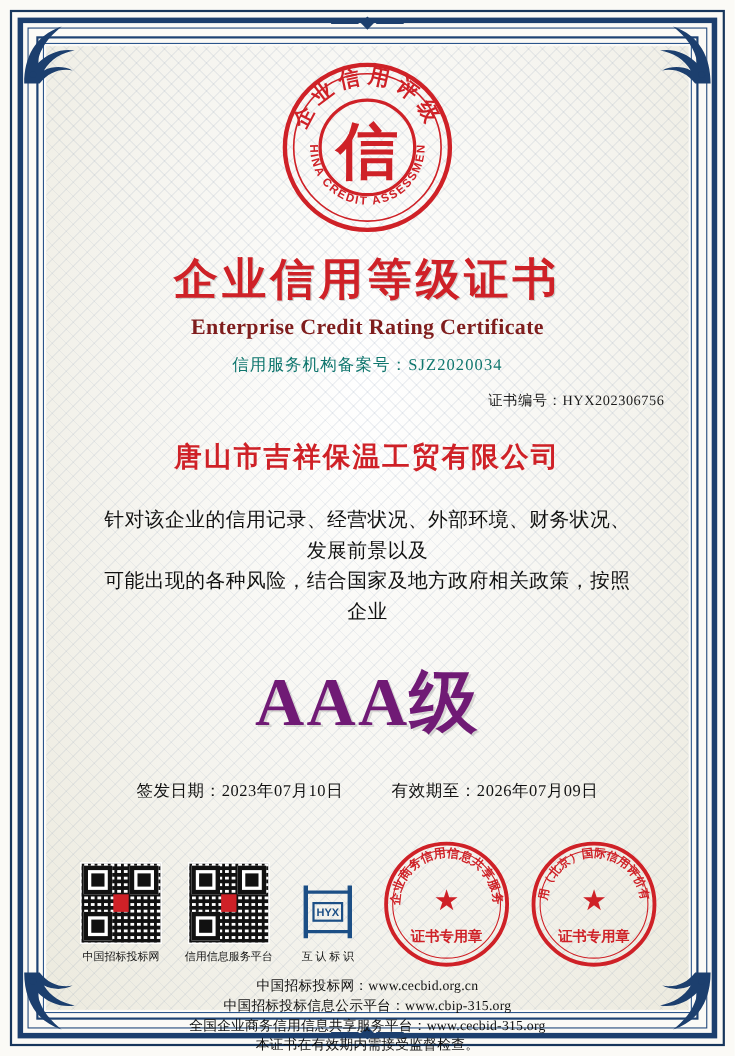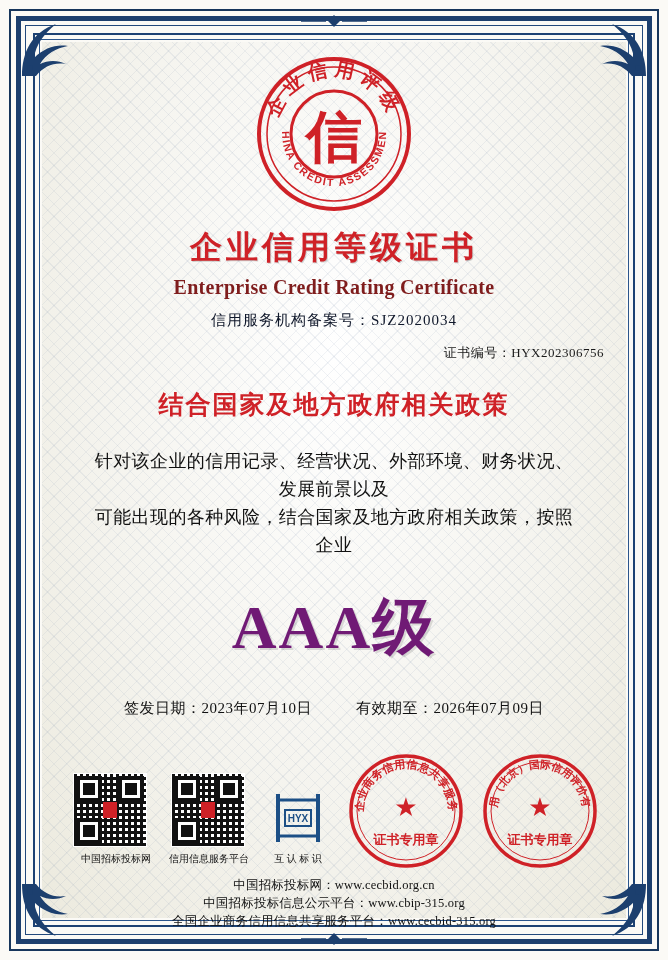--- a/index.html
+++ b/index.html
@@ -91,37 +91,37 @@
   .seal-wrap {
     margin-top: 12px;
     display: flex;
     justify-content: center;
   }
 
   .title-cn {
     margin-top: 12px;
     font-family: Liberation Sans, sans-serif;
     font-weight: bold;
-    font-size: 32px;
+    font-size: 40px;
     letter-spacing: 4px;
     color: #cf2127;
     text-shadow: 1px 1px 0 rgba(0,0,0,0.18);
   }
   .title-en {
     margin-top: 6px;
     font-family: "Liberation Serif", serif;
     font-weight: bold;
     font-size: 20px;
     color: #7f1d1d;
     letter-spacing: 0.3px;
   }
   .filing {
     margin-top: 12px;
     font-size: 15px;
-    color: #0f172a;
+    color: #0f766e;
     letter-spacing: 1px;
   }
   .cert-no {
     margin-top: 14px;
     margin-right: 22px;
     text-align: right;
     font-size: 13px;
     color: #1a1a1a;
     letter-spacing: 0.5px;
   }
@@ -162,21 +162,21 @@
 
   
   .bottom-row {
     margin-top: 34px;
     display: flex;
     align-items: flex-end;
     justify-content: center;
     gap: 16px;
     padding: 0 12px;
   }
-  .qr-block { width: 82px; text-align: right; }
+  .qr-block { width: 82px; text-align: center; }
   .qr {
     width: 72px; height: 72px;
     margin: 0 auto;
     background-color: #fff;
     background-image:
       repeating-linear-gradient(0deg, #111 0 3px, rgba(0,0,0,0) 3px 6px),
       repeating-linear-gradient(90deg, #111 0 3px, rgba(0,0,0,0) 3px 6px);
     background-size: 6px 6px, 6px 6px;
     position: relative;
     border: 1px solid #fff;
@@ -311,21 +311,21 @@
           <textPath href="#arcBottom" startOffset="50%" text-anchor="middle">CHINA CREDIT ASSESSMENT</textPath>
         </text>
         <text x="80" y="102" font-family="Liberation Serif, serif" font-size="56" font-weight="bold" fill="#cf2127" text-anchor="middle">信</text>
       </svg>
     </div>
 
     <div class="title-cn">企业信用等级证书</div>
     <div class="title-en">Enterprise Credit Rating Certificate</div>
     <div class="filing">信用服务机构备案号：SJZ2020034</div>
     <div class="cert-no">证书编号：HYX202306756</div>
-    <div class="company">结合国家及地方政府相关政策</div>
+    <div class="company">唐山市吉祥保温工贸有限公司</div>
 
     <div class="body-text">
       <div>针对该企业的信用记录、经营状况、外部环境、财务状况、发展前景以及</div>
       <div>可能出现的各种风险，结合国家及地方政府相关政策，按照企业</div>
     </div>
 
     <div class="grade">AAA级</div>
 
     <div class="dates">
       <div>
@@ -411,16 +411,17 @@
           <text x="59" y="92" font-family="Liberation Serif, serif" font-size="13" font-weight="bold" fill="#cf2127" text-anchor="middle">证书专用章</text>
         </svg>
       </div>
 
     </div>
 
     <div class="footer">
       <div>中国招标投标网：www.cecbid.org.cn</div>
       <div>中国招标投标信息公示平台：www.cbip-315.org</div>
       <div>全国企业商务信用信息共享服务平台：www.cecbid-315.org</div>
+      <div>本证书在有效期内需接受监督检查。</div>
     </div>
 
   </div>
 </div>
 
 </body></html>

